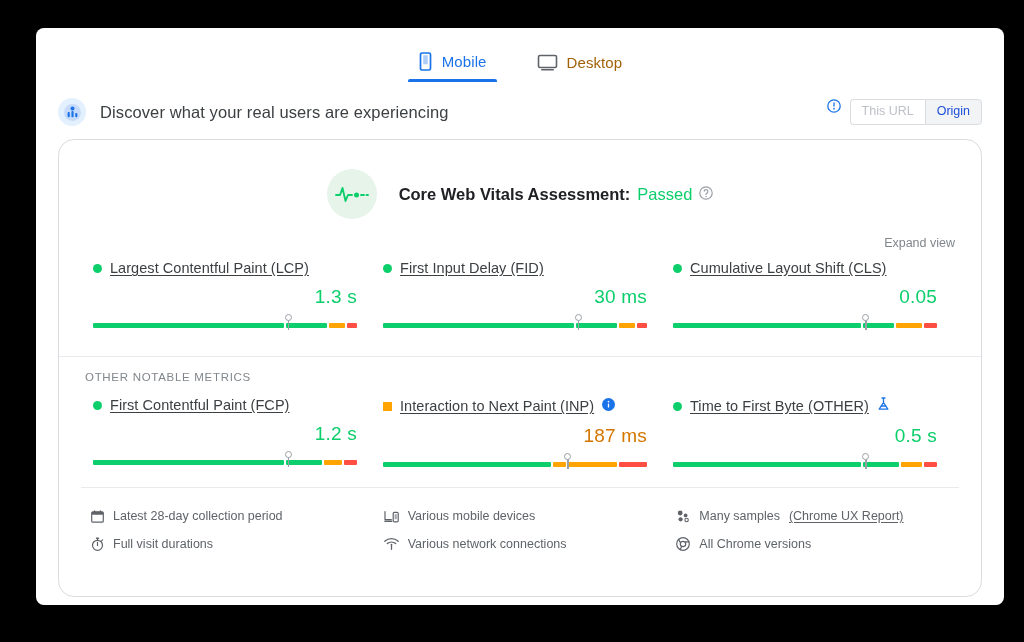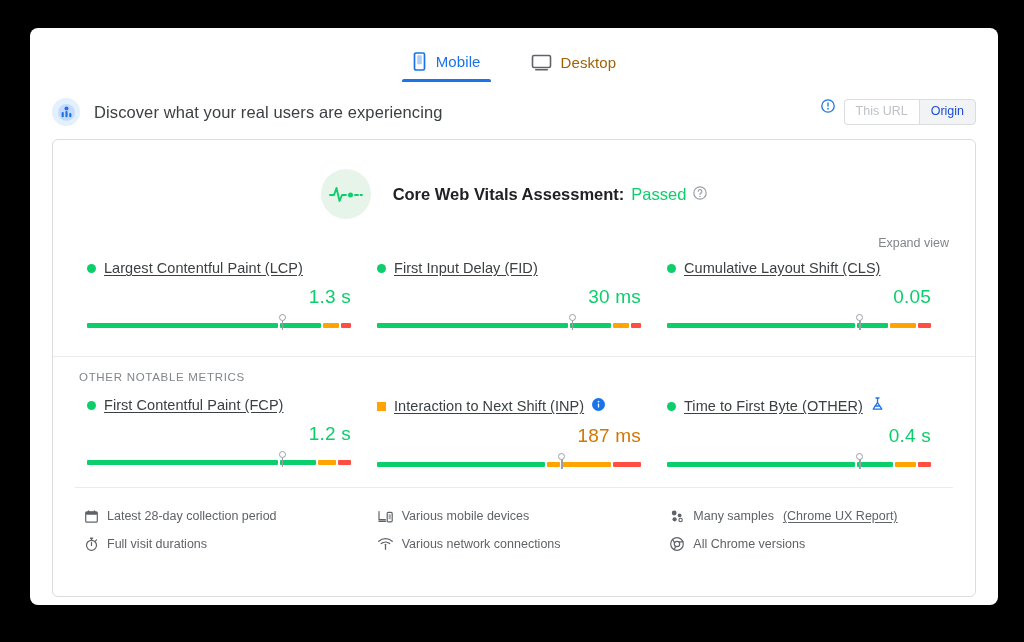--- a/index.html
+++ b/index.html
@@ -4,21 +4,21 @@
 <style>
   * { box-sizing: border-box; margin: 0; padding: 0; }
   html, body {
     width: 1024px; height: 642px;
     background: #000;
     font-family: "Liberation Sans", sans-serif;
     overflow: hidden;
   }
   .page-frame {
     position: absolute;
-    left: 30px; top: 28px;
+    left: 36px; top: 28px;
     width: 968px; height: 577px;
     background: #ffffff;
     border-radius: 8px;
   }
 
   
   .tabs {
     display: flex;
     justify-content: center;
     align-items: flex-end;
@@ -83,21 +83,21 @@
   }
   .seg-btn.first { border-radius: 4px 0 0 4px; border-right: none; }
   .seg-btn.last  { border-radius: 0 4px 4px 0; }
   .seg-btn.disabled { color: #bdc1c6; background: #fff; cursor: default; }
   .seg-btn.selected { background: #f1f3f4; color: #1d4ed8; font-weight: 400; }
 
   
   .card {
     margin: 0 22px 0 22px;
     border: 1px solid #dadce0;
-    border-radius: 6px;
+    border-radius: 16px;
     height: 458px;
     background: #fff;
     overflow: hidden;
   }
 
   .assessment {
     display: flex;
     align-items: center;
     justify-content: center;
     padding-top: 29px;
@@ -407,21 +407,21 @@
           <div class="marker" style="left:74%">
             <span class="stem"></span>
               <span class="knob"></span>
           </div>
         </div>
       </div>
 
       <div class="metric">
         <div class="metric-head">
           <span class="square-avg"></span>
-          <span class="metric-name">Interaction to Next Shift (INP)</span>
+          <span class="metric-name">Interaction to Next Paint (INP)</span>
           <span class="inp-info">
             <svg width="13" height="13" viewBox="0 0 13 13">
               <circle cx="6.5" cy="6.5" r="6.5" fill="#1a73e8"></circle>
               <rect x="5.85" y="5.4" width="1.3" height="4.2" rx="0.6" fill="#fff"></rect>
               <circle cx="6.5" cy="3.6" r="0.85" fill="#fff"></circle>
             </svg>
           </span>
         </div>
         <div class="metric-value avg">187 ms</div>
         <div class="bar-wrap">
@@ -442,21 +442,21 @@
         <div class="metric-head">
           <span class="dot-good"></span>
           <span class="metric-name">Time to First Byte (OTHER)</span>
           <span class="ttfb-flask">
             <svg width="13" height="14" viewBox="0 0 13 14">
               <path d="M5 1 h3 M6.5 1 v4.5 L2.2 12.2 h8.6 L6.5 5.5" fill="none" stroke="#1a73e8" stroke-width="1.3" stroke-linejoin="round" stroke-linecap="round"></path>
               <path d="M4.3 9 h4.4" stroke="#1a73e8" stroke-width="1.3" stroke-linecap="round"></path>
             </svg>
           </span>
         </div>
-        <div class="metric-value good">0.4 s</div>
+        <div class="metric-value good">0.5 s</div>
         <div class="bar-wrap">
           <div class="bar">
             <div class="seg good" style="flex:73"></div>
             <div class="seg good" style="flex:14"></div>
             <div class="seg avg" style="flex:8"></div>
             <div class="seg poor" style="flex:5"></div>
           </div>
           <div class="marker" style="left:73%">
             <span class="stem"></span>
               <span class="knob"></span>

